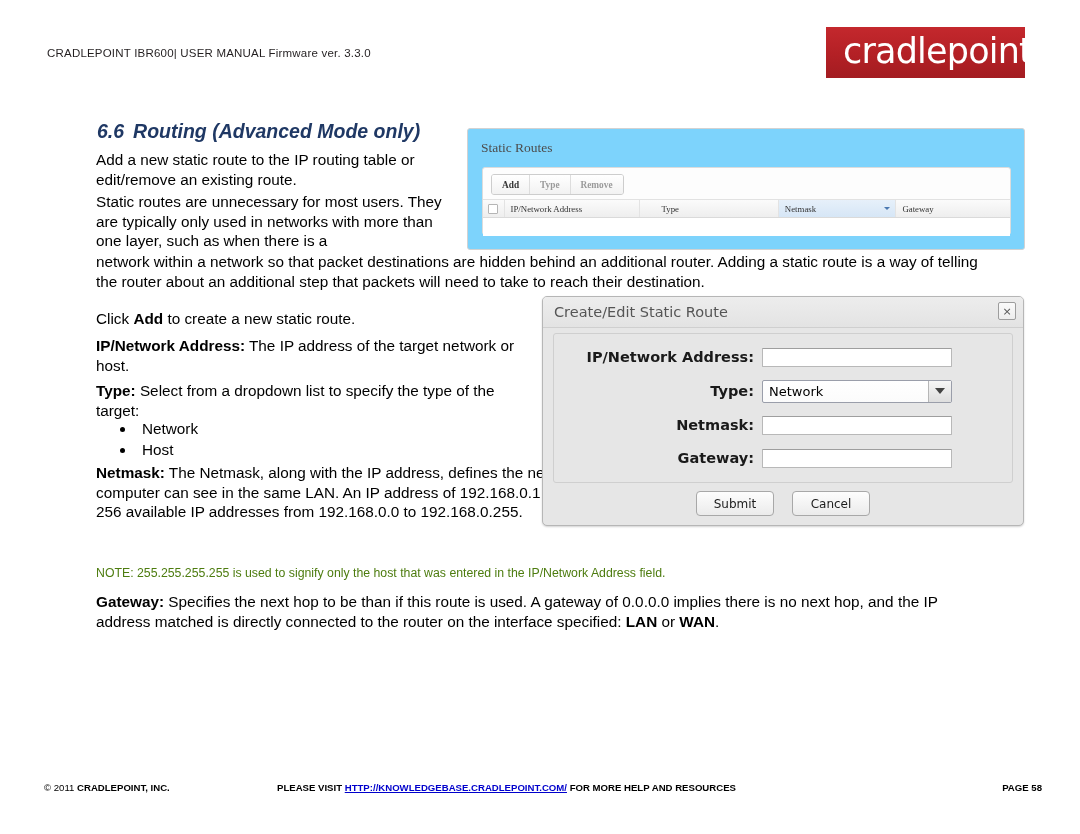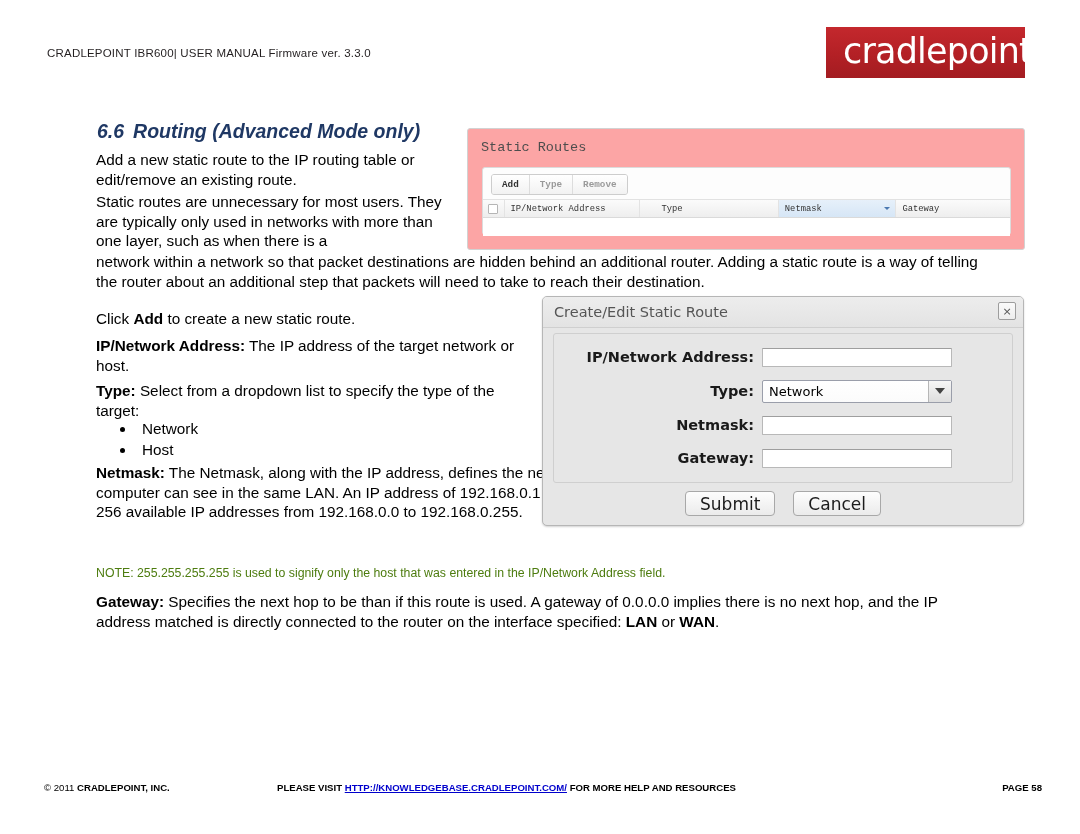--- a/index.html
+++ b/index.html
@@ -119,25 +119,25 @@
   .p-gateway {
     position: absolute;
     left: 96px; top: 592px; width: 890px;
   }
 
   
   .static-routes-panel {
     position: absolute;
     left: 467px; top: 128px;
     width: 558px; height: 122px;
-    background: #fca5a5;
+    background: #7dd3fc;
     border: 1px solid #d2d2d2;
     border-radius: 3px;
     box-sizing: border-box;
-    font-family: Liberation Mono, monospace;
+    font-family: Liberation Serif, serif;
   }
   .srp-title {
     position: absolute;
     left: 13px; top: 11px;
     font-size: 13.5px;
     color: #4d4d4d;
   }
   .srp-inner {
     position: absolute;
     left: 14px; top: 38px;
@@ -341,21 +341,21 @@
   }
   .dlg-btn {
     min-width: 78px;
     height: 25px;
     border: 1px solid #a8a8a8;
     border-radius: 4px;
     background: linear-gradient(180deg,#fdfdfd 0%, #ebebeb 100%);
     display: flex;
     align-items: center;
     justify-content: center;
-    font-size: 17px;
+    font-size: 12px;
     color: #1c1c1c;
     padding: 0 14px;
     box-sizing: border-box;
   }
 
   
   .page-footer {
     position: absolute;
     left: 0; bottom: 0;
     width: 1080px;

